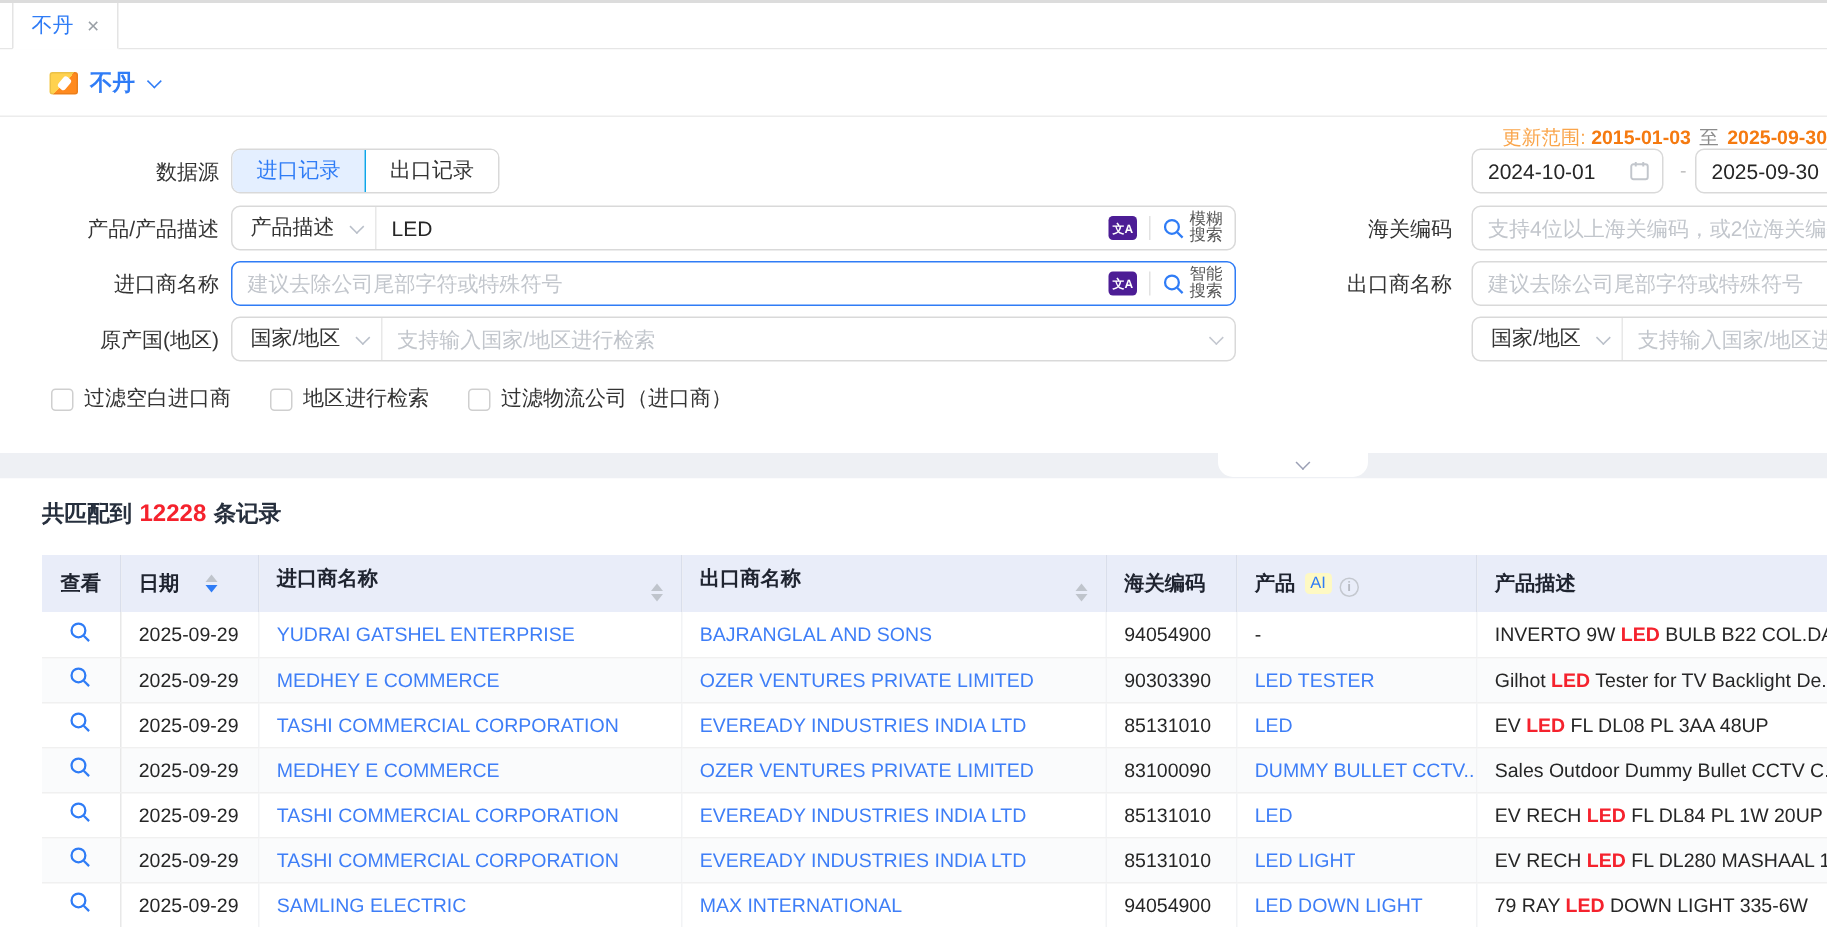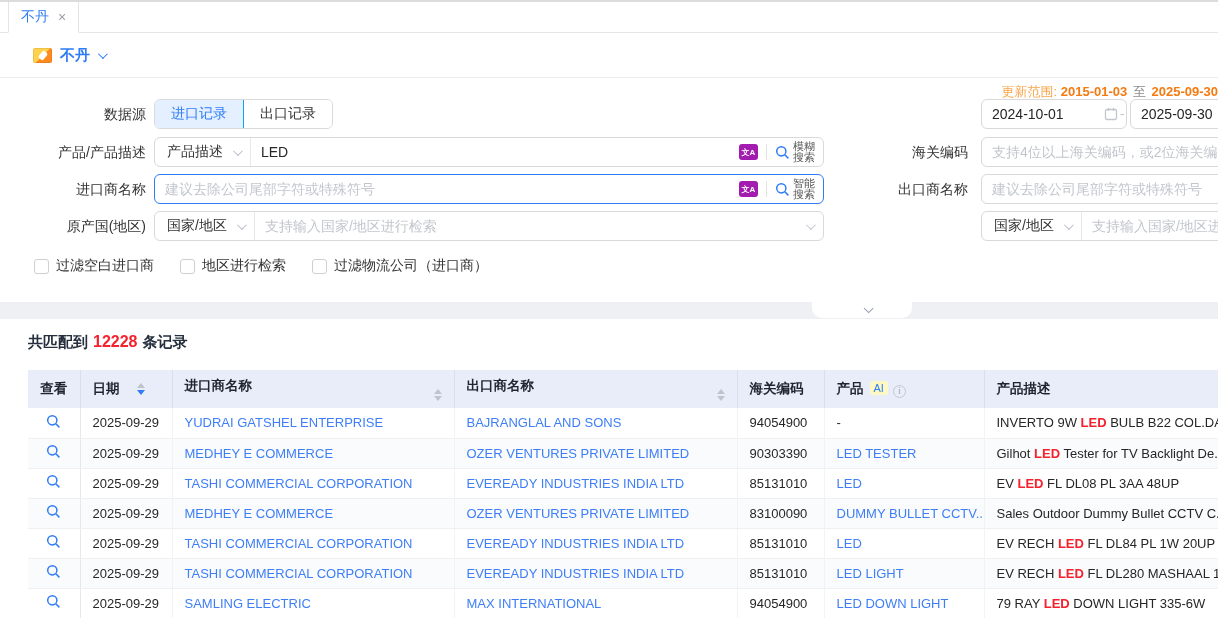--- a/index.html
+++ b/index.html
@@ -49,21 +49,21 @@
 
   .group { position:absolute; left:148px; width:670px; height:30px; display:flex; align-items:center;
     border:1px solid #d9d9d9; border-radius:6px; background:#fff; }
   .group.focused { border:1px solid #2f7cf6; }
   .group .gselect { display:flex; align-items:center; gap:8px; padding:0 10px 0 12px; height:100%;
     border-right:1px solid #e8e8e8; font-size:14px; color:#333; cursor:pointer; white-space:nowrap; }
   .group .gselect .chev { color:#b9bfc9; margin-left:2px; }
   .group input { flex:1; border:none; outline:none; height:100%; padding:0 10px; font-size:14px;
     font-family:inherit; color:#262626; background:transparent; min-width:0; }
   .group input::placeholder, .dinput input::placeholder { color:#c2c6cc; }
-  .icon-translate { width:19px; height:16px; background:#a21caf; border-radius:3px; color:#fff;
+  .icon-translate { width:19px; height:16px; background:#4c1d95; border-radius:3px; color:#fff;
     font-size:8px; font-weight:bold; display:flex; align-items:center; justify-content:center;
     flex:none; cursor:pointer; letter-spacing:0; }
   .vdiv { width:1px; height:16px; background:#e2e2e2; margin:0 8px; flex:none; }
   .search-btn { display:flex; align-items:center; gap:3px; padding-right:8px; cursor:pointer; flex:none; }
   .search-btn .stext { font-size:11px; line-height:11px; color:#555; }
   .mag { width:15px; height:15px; flex:none; }
   .right-chev { color:#c3c7cf; margin-right:10px; flex:none; }
 
   .dinput { position:absolute; height:30px; border:1px solid #d9d9d9; border-radius:6px; background:#fff;
     display:flex; align-items:center; }
@@ -137,21 +137,21 @@
       <b>2015-01-03</b>
       <span class="to">至</span>
       <b>2025-09-30</b>
     </div>
 
     <div class="flabel l row1">数据源</div>
     <div class="seg">
       <button class="active">进口记录</button>
       <button>出口记录</button>
     </div>
-    <div class="dinput" style="left:975px; top:20px; width:146px;">
+    <div class="dinput" style="left:975px; top:20px; width:128px;">
       <input value="2024-10-01" style="">
       <svg class="cal" width="14" height="14" viewBox="0 0 14 14">
         <rect x="1.5" y="2.5" width="11" height="10" rx="1.5" fill="none" stroke="#c2c6cc" stroke-width="1.3"></rect>
         <line x1="4.5" y1="1" x2="4.5" y2="4" stroke="#c2c6cc" stroke-width="1.3"></line>
         <line x1="9.5" y1="1" x2="9.5" y2="4" stroke="#c2c6cc" stroke-width="1.3"></line>
       </svg>
     </div>
     <div class="range-dash" style="left:1114px; top:20px;">-</div>
     <div class="dinput" style="left:1124px; top:20px; width:136px;">
       <input value="2025-09-30" style="">

